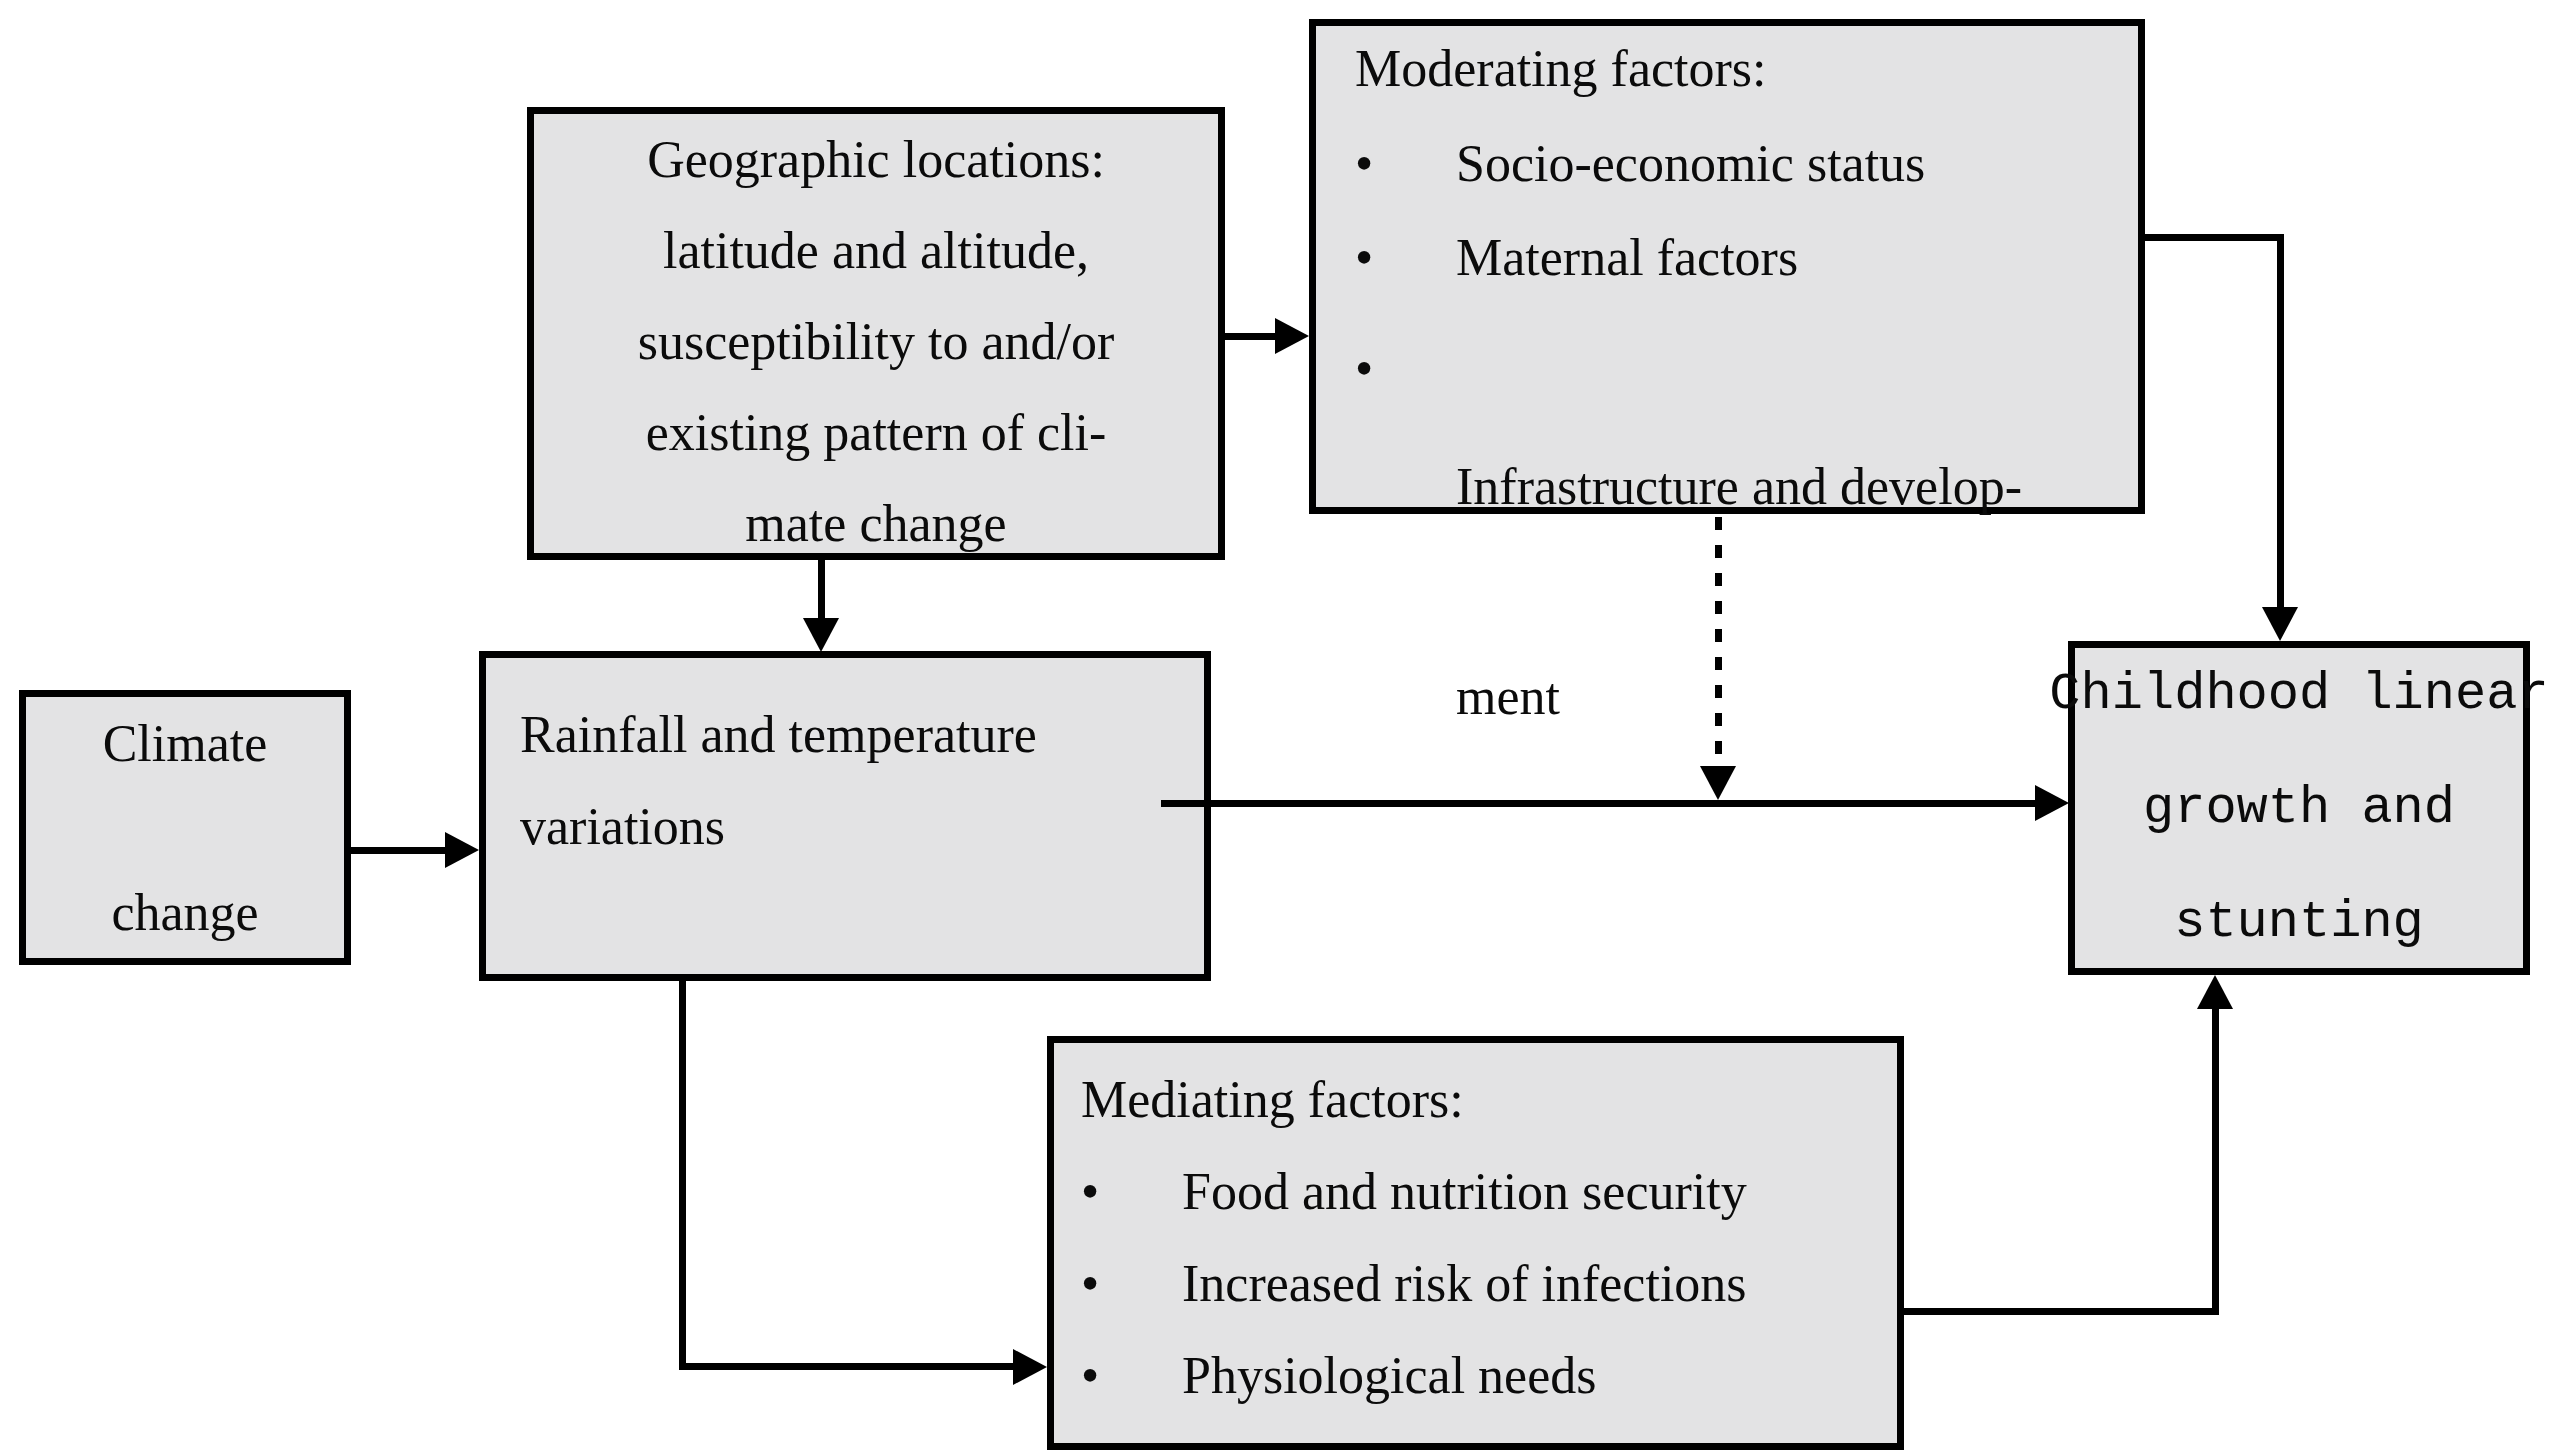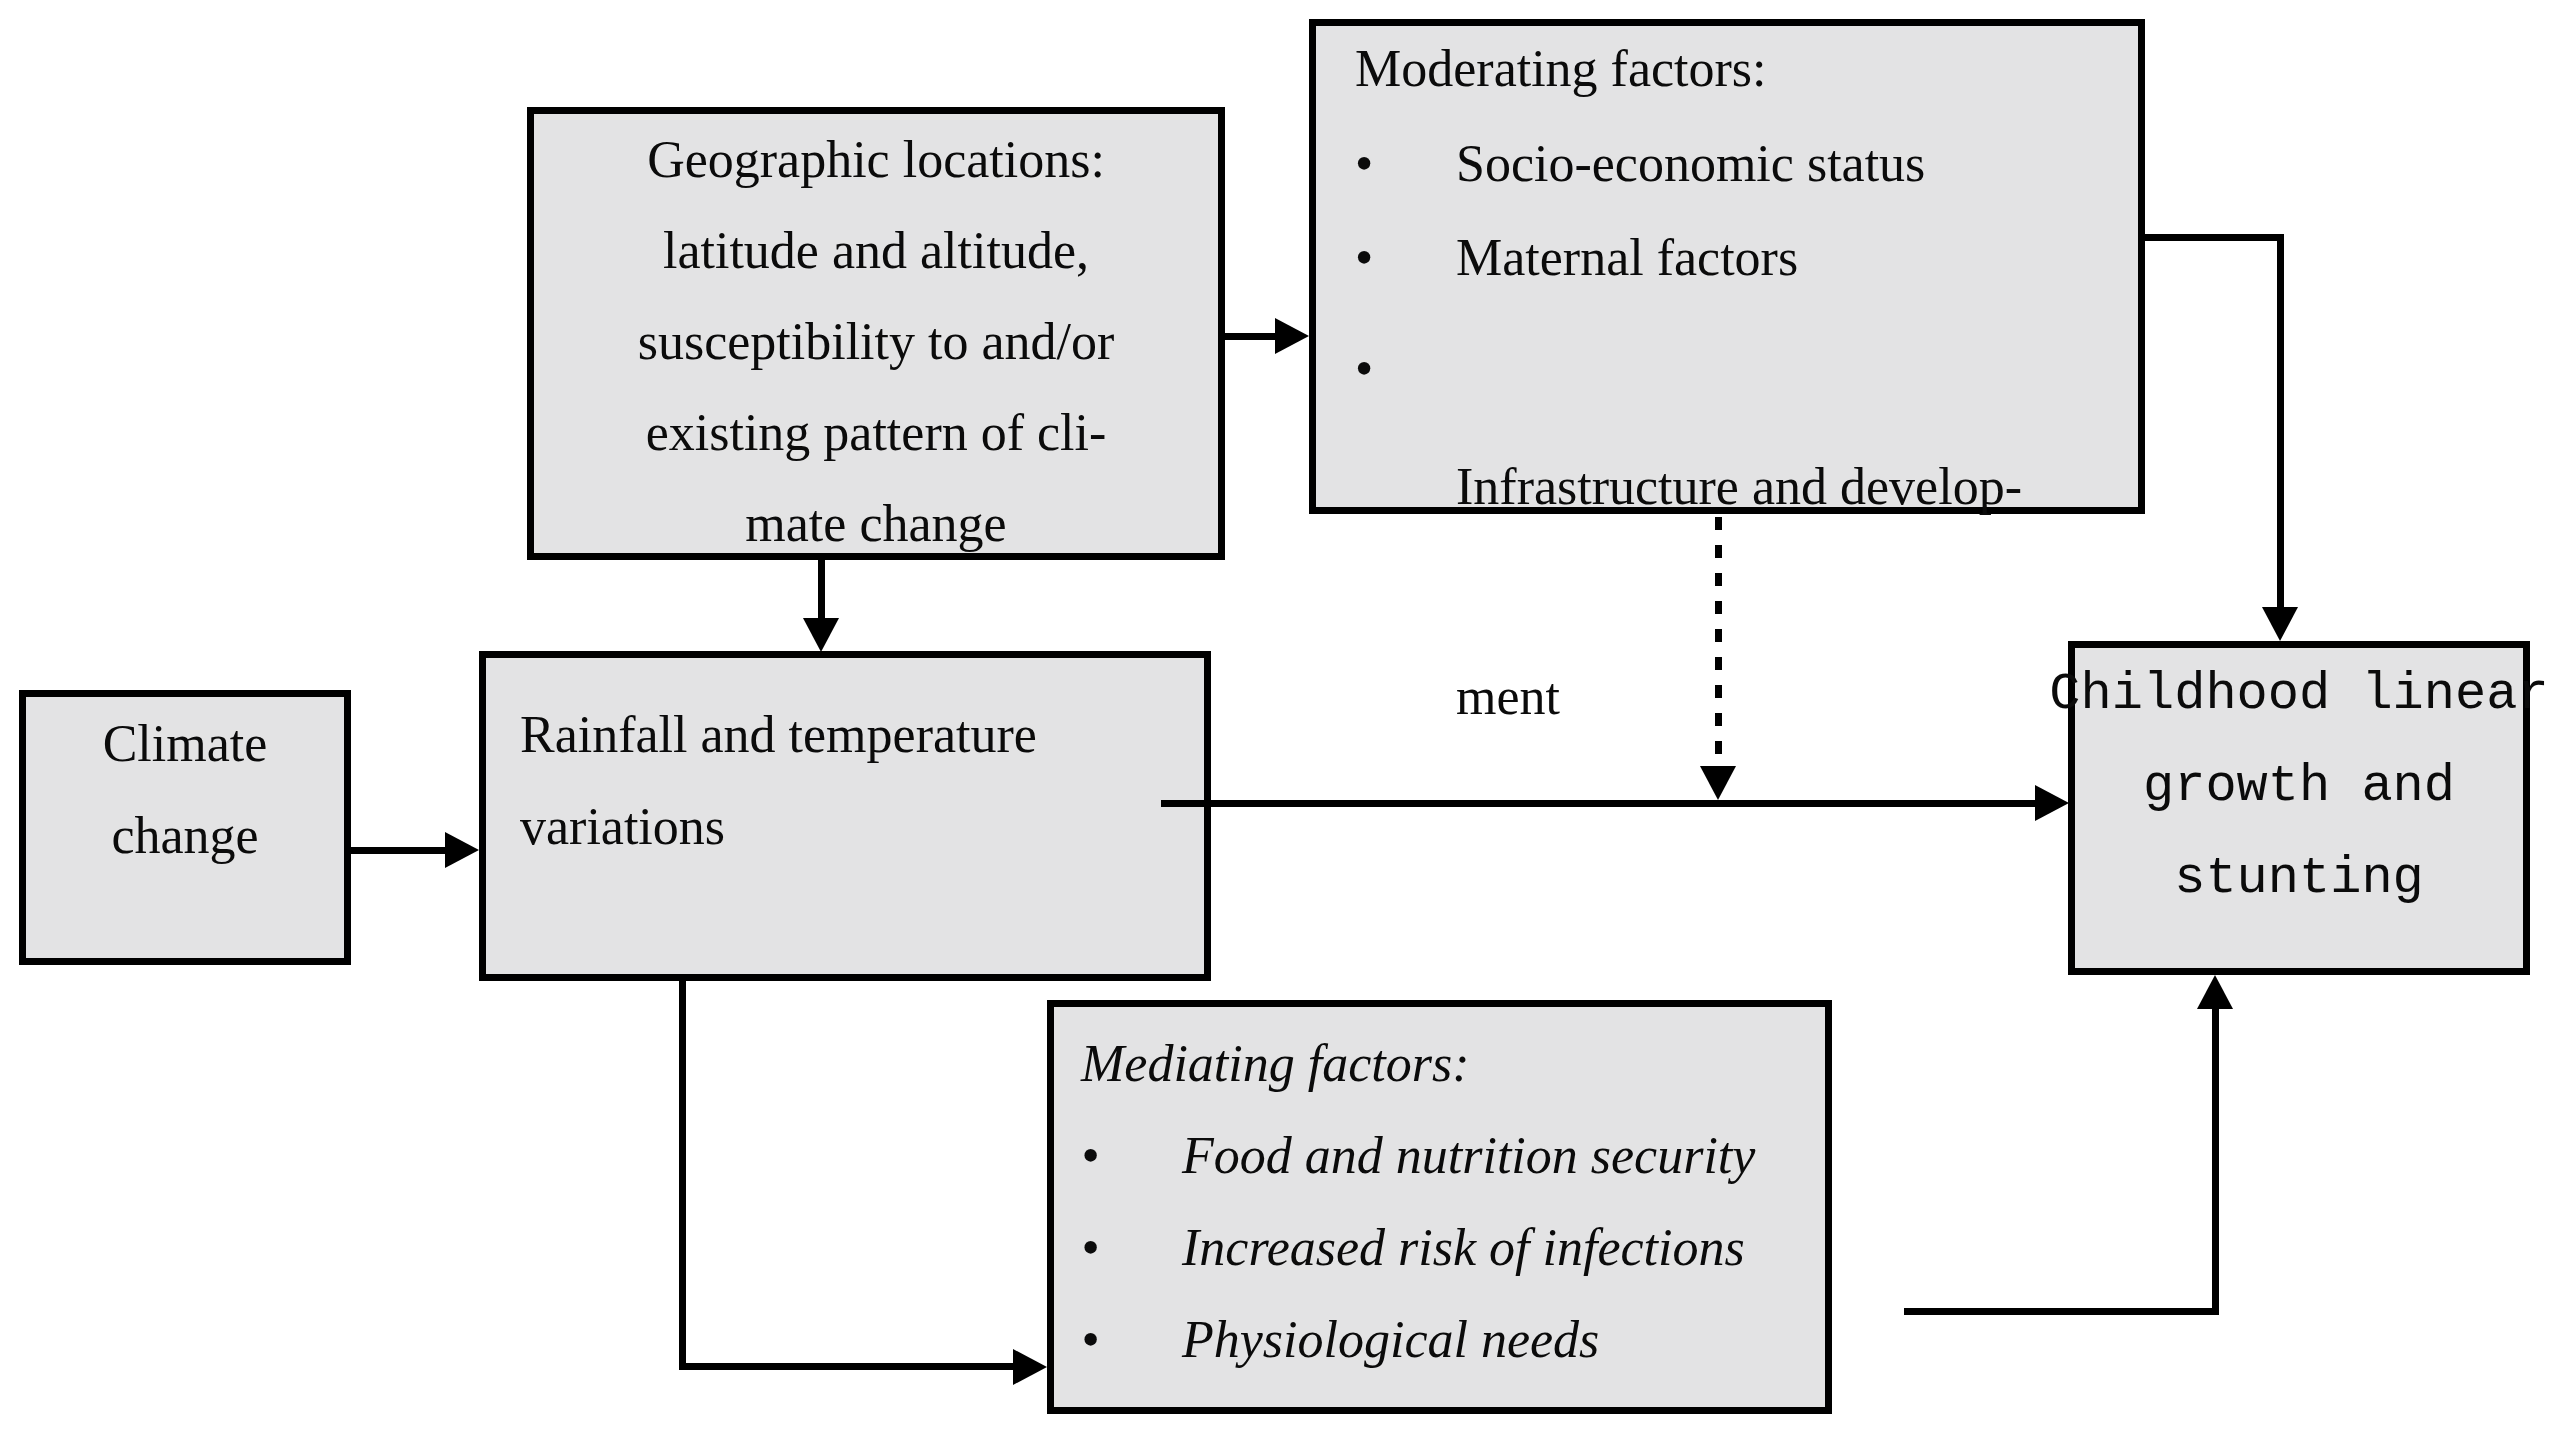--- a/index.html
+++ b/index.html
@@ -16,21 +16,21 @@
     font-family:"Liberation Serif","DejaVu Serif",serif;
     color:var(--text);
     font-size:52px;
   }
   .box{
     position:absolute;
     background:var(--box_fill);
     border:7.4px solid var(--box_border);
   }
   .center-text{
-    display:flex;flex-direction:column;justify-content:flex-start;align-items:center;
+    display:flex;flex-direction:column;justify-content:space-between;align-items:center;
     text-align:center;
   }
   .line{height:92px;display:flex;align-items:center;white-space:pre;}
   .line.centered{justify-content:center;}
   
   .listbox .content{position:absolute;inset:0;display:flex;flex-direction:column;}
   .bullet-row{display:flex;height:92px;align-items:center;}
   .bullet-row .dot{width:101px;flex:0 0 101px;display:flex;align-items:center;}
   .bullet-row .btext{white-space:pre;}
   .btext .wrapline{height:92px;display:flex;align-items:center;}
@@ -45,21 +45,21 @@
     background:repeating-linear-gradient(to bottom,var(--line) 0px,var(--line) 13.4px,transparent 13.4px,transparent 28px);
   }
 
   
   #box-climate{left:19px;top:690px;width:332px;height:275px;}
   #box-geographic{left:527px;top:107px;width:698px;height:453px;line-height:91px;}
   #box-moderating{left:1309px;top:19px;width:836px;height:495px;}
   #box-moderating .content{padding:12.7px 13.4px 0 39px;gap:34px;}
   #box-rainfall{left:479px;top:651px;width:732px;height:330px;}
   #box-rainfall .content{position:absolute;inset:0;padding:30px 13.4px 0 34px;display:flex;flex-direction:column;}
-  #box-mediating{left:1047px;top:1000px;width:785px;height:414px;font-style:italic;}
+  #box-mediating{left:1047px;top:1036px;width:857px;height:414px;}
   #box-mediating .content{padding:10px 13.4px 0 27px;}
   #box-childhood{left:2068px;top:641px;width:462px;height:334px;font-family:Liberation Mono, monospace;}
 </style>
 </head>
 <body>
 
 <div class="box center-text" id="box-climate">
   <div class="line centered">Climate</div>
   <div class="line centered">change</div>
 </div>

